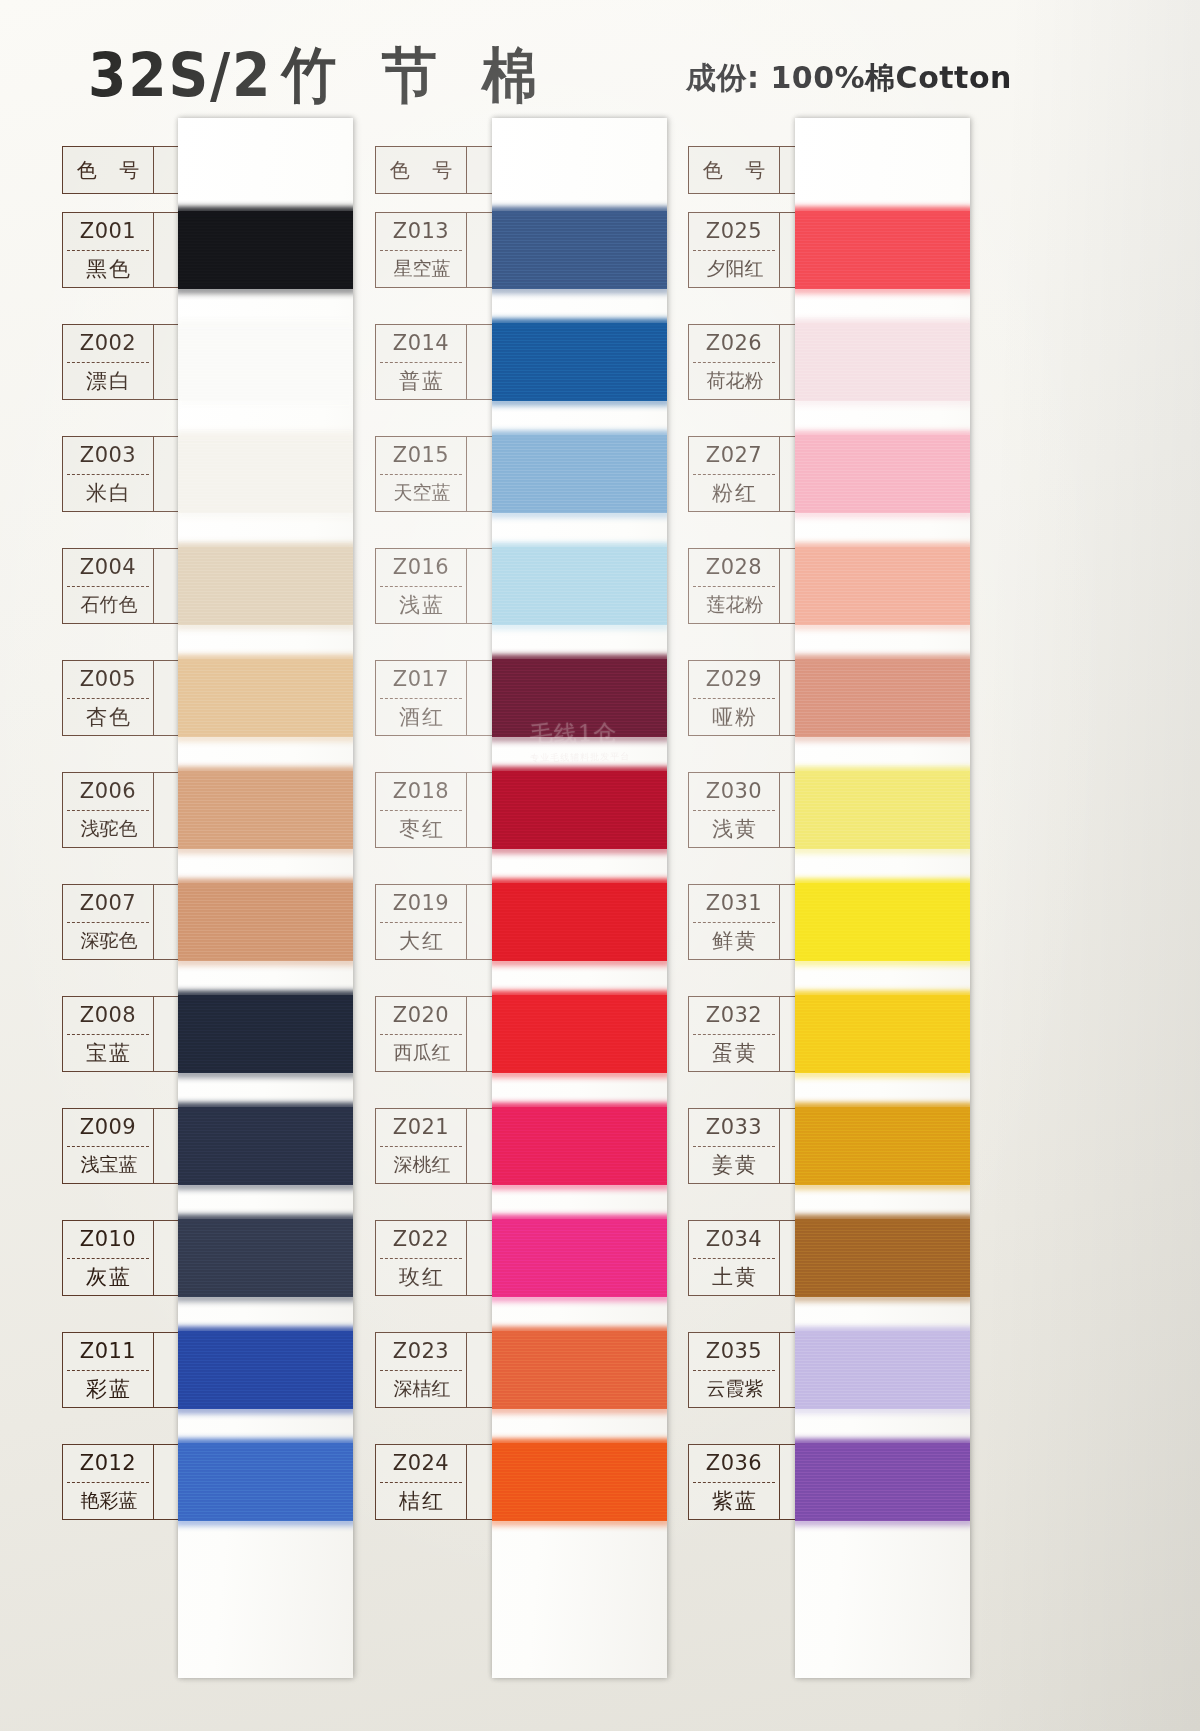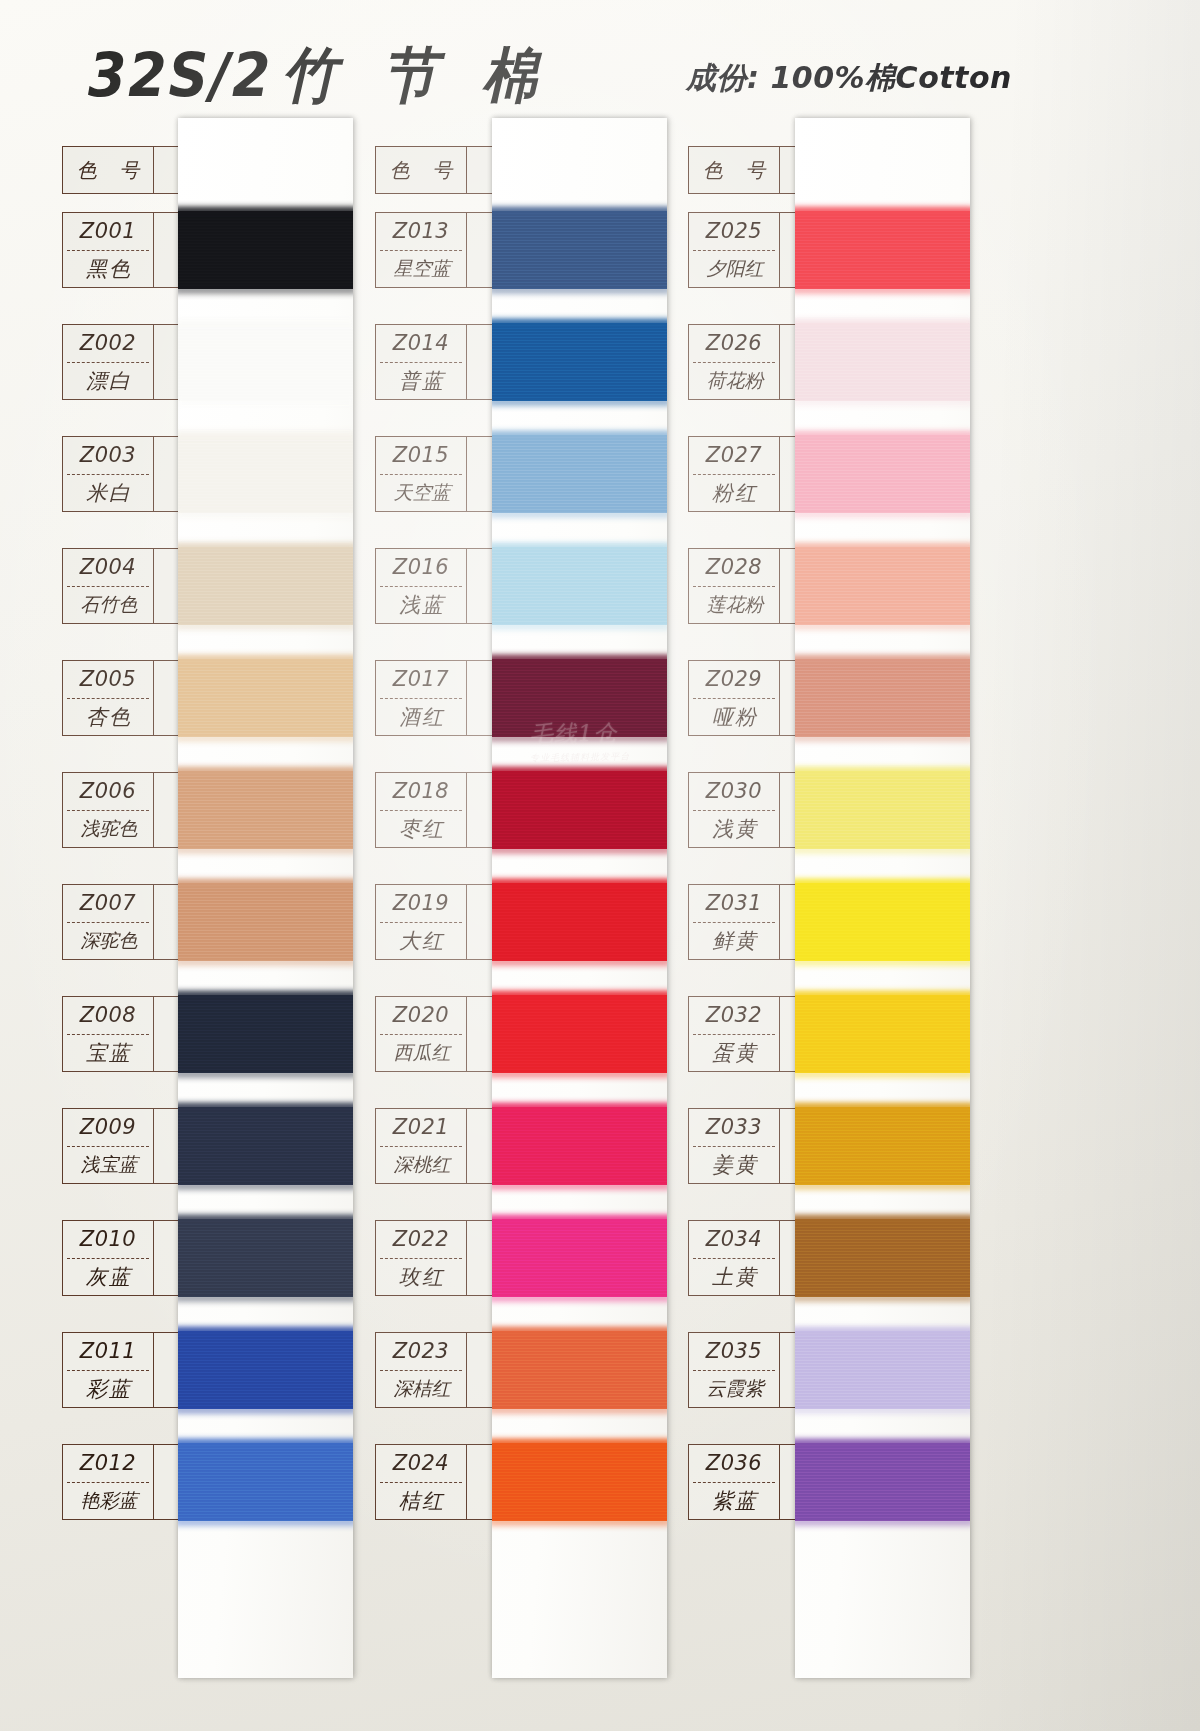--- a/index.html
+++ b/index.html
@@ -7,21 +7,20 @@
     width: 1200px; height: 1731px;
     font-family: "Liberation Sans", "DejaVu Sans", sans-serif;
     background: #f2f1ec;
     overflow: hidden;
   }
   #page {
     position: relative;
     width: 1200px; height: 1731px;
     background:
       linear-gradient(168deg, #fbfaf6 0%, #f4f3ee 35%, #eceae3 72%, #e4e2da 100%);
-    font-style: italic;
   }
   
   #page::after{
     content:"";
     position:absolute; inset:0;
     background: radial-gradient(ellipse at 45% 38%, rgba(255,255,255,0.55) 0%, rgba(255,255,255,0) 62%),
                 linear-gradient(92deg, rgba(0,0,0,0.0) 80%, rgba(0,0,0,0.055) 100%);
     pointer-events:none;
   }
 

